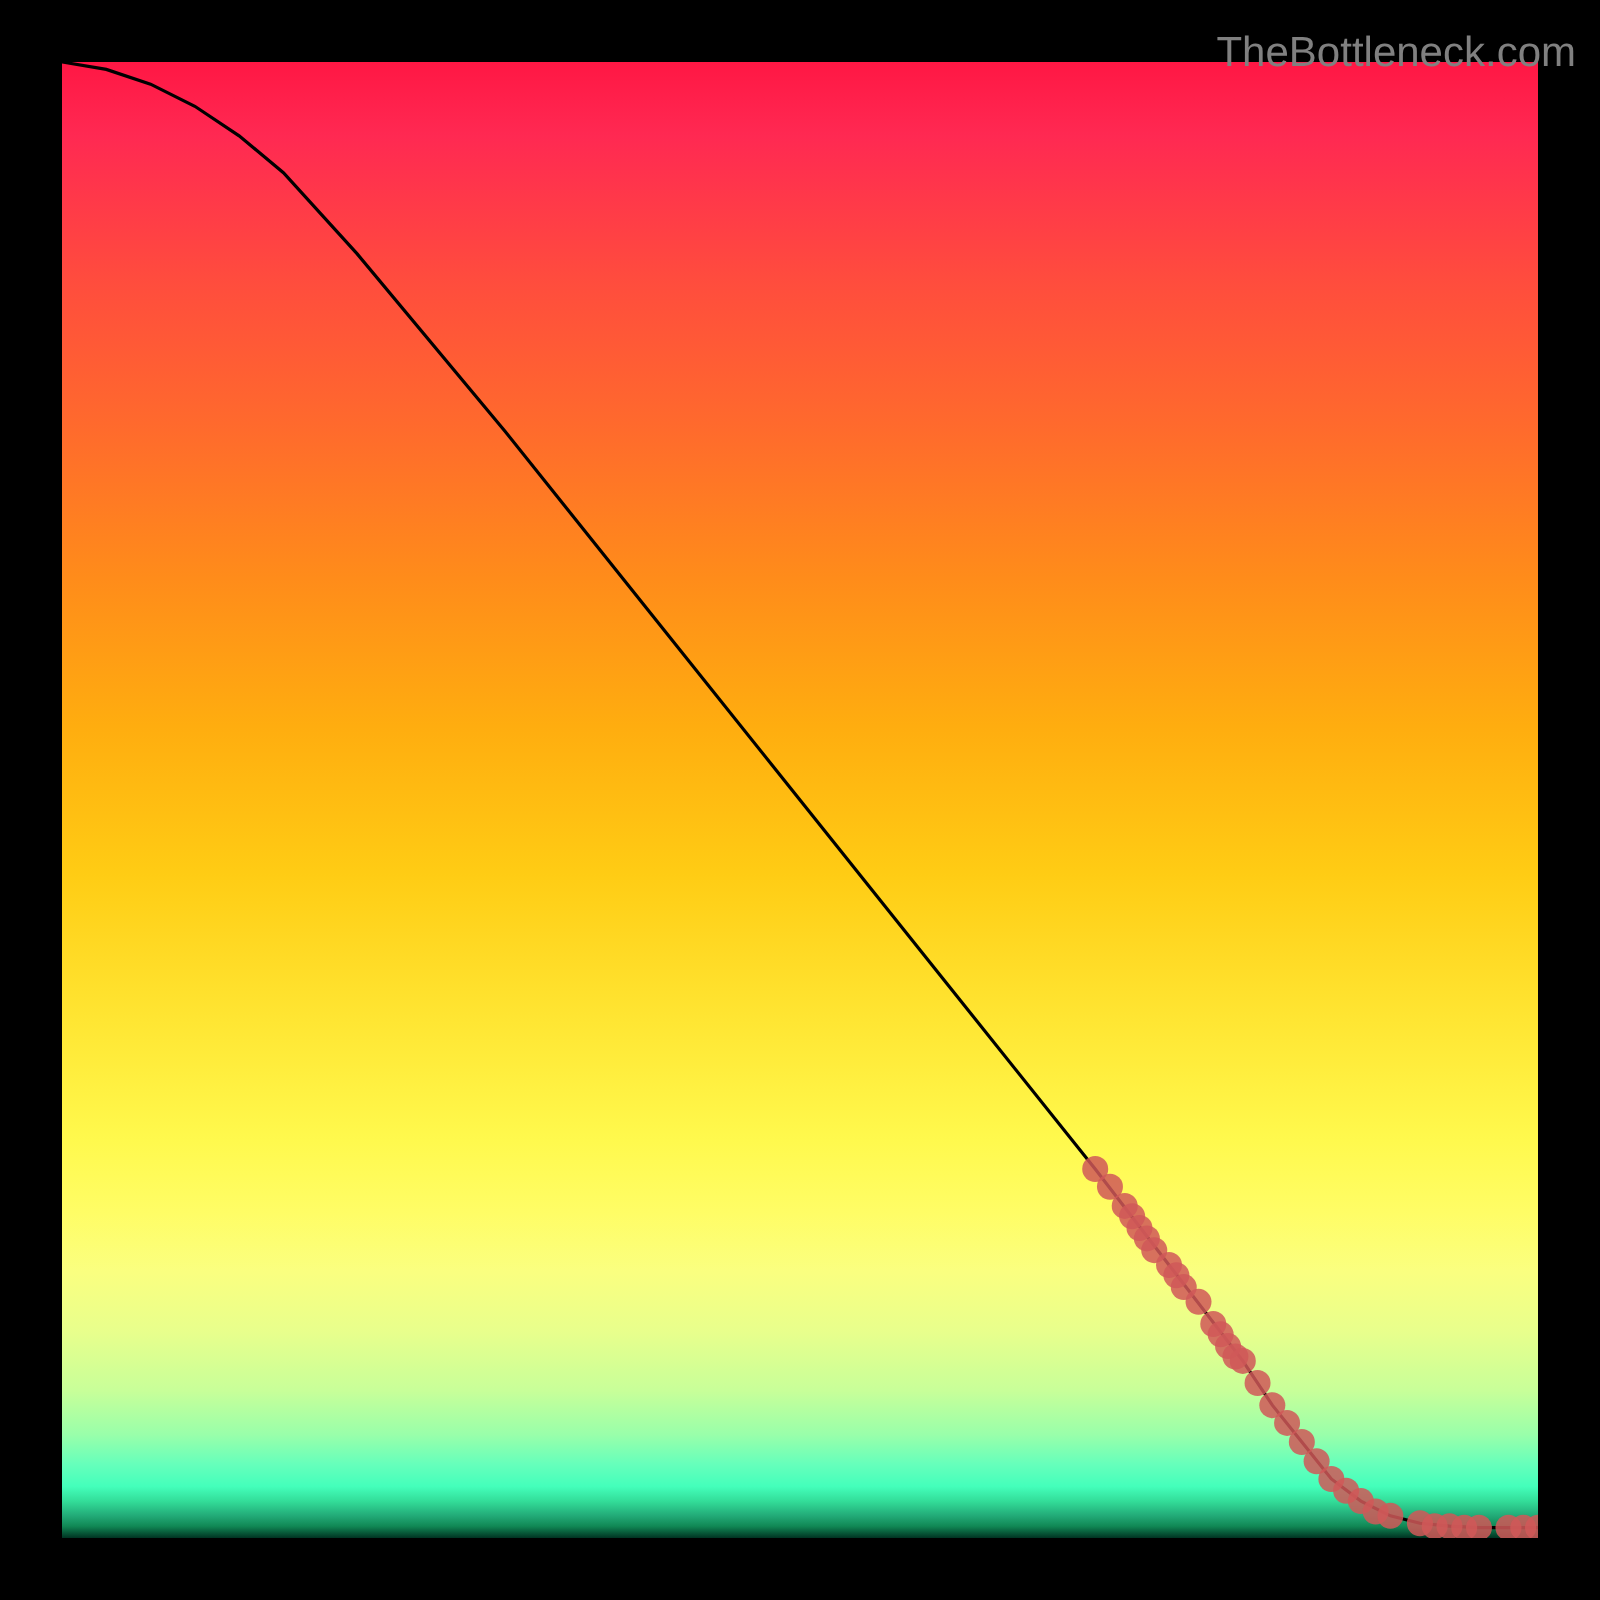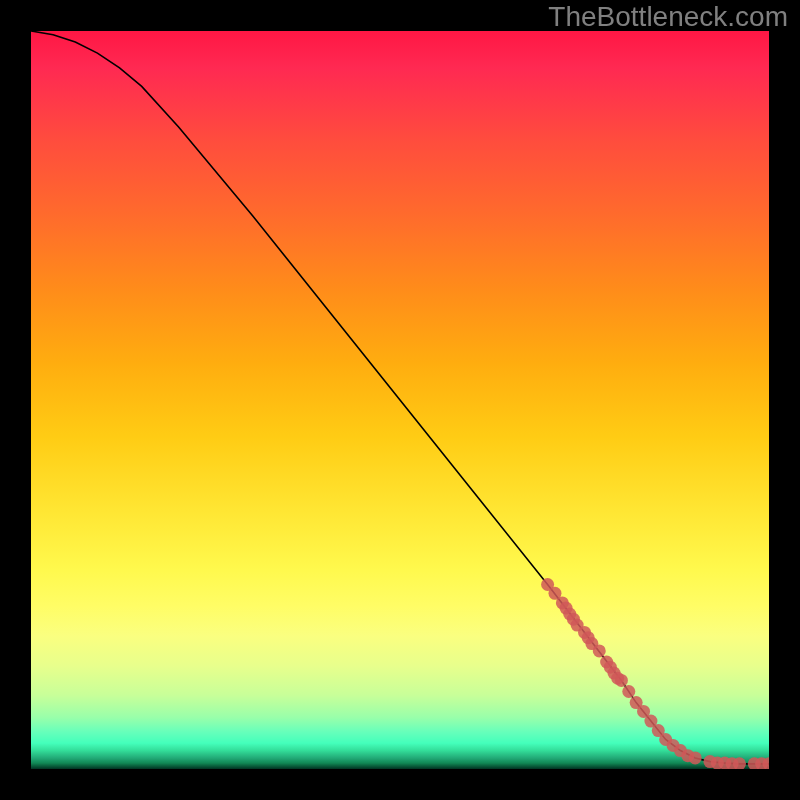--- a/index.html
+++ b/index.html
@@ -9,24 +9,24 @@
     }
     body {
       width: 800px;
       height: 800px;
       background: #000;
       position: relative;
       font-family: Arial, sans-serif;
     }
     .watermark {
       position: absolute;
-      top: 1px;
+      top: 15px;
       right: 12px;
       color: #808080;
-      font-size: 28px;
+      font-size: 21px;
       font-weight: normal;
       z-index: 10;
     }
     .plot-area {
       position: absolute;
       top: 31px;
       left: 31px;
       width: 738px;
       height: 738px;
       overflow: hidden;

